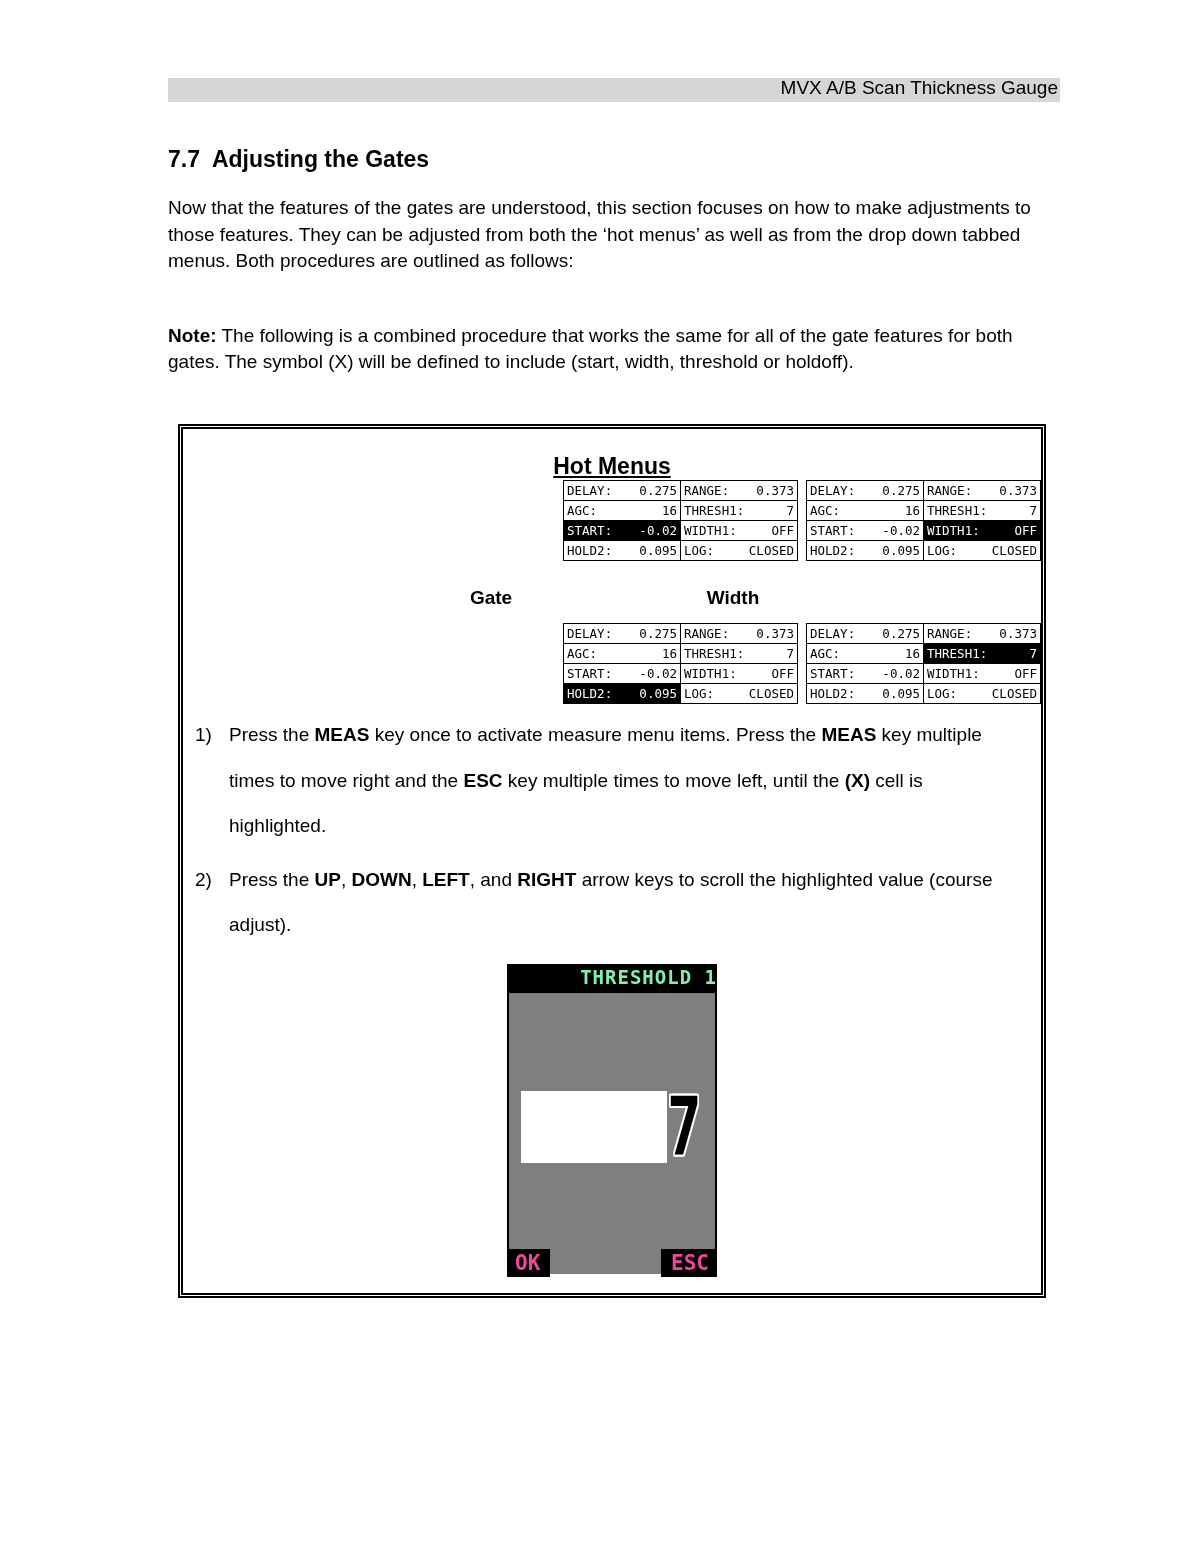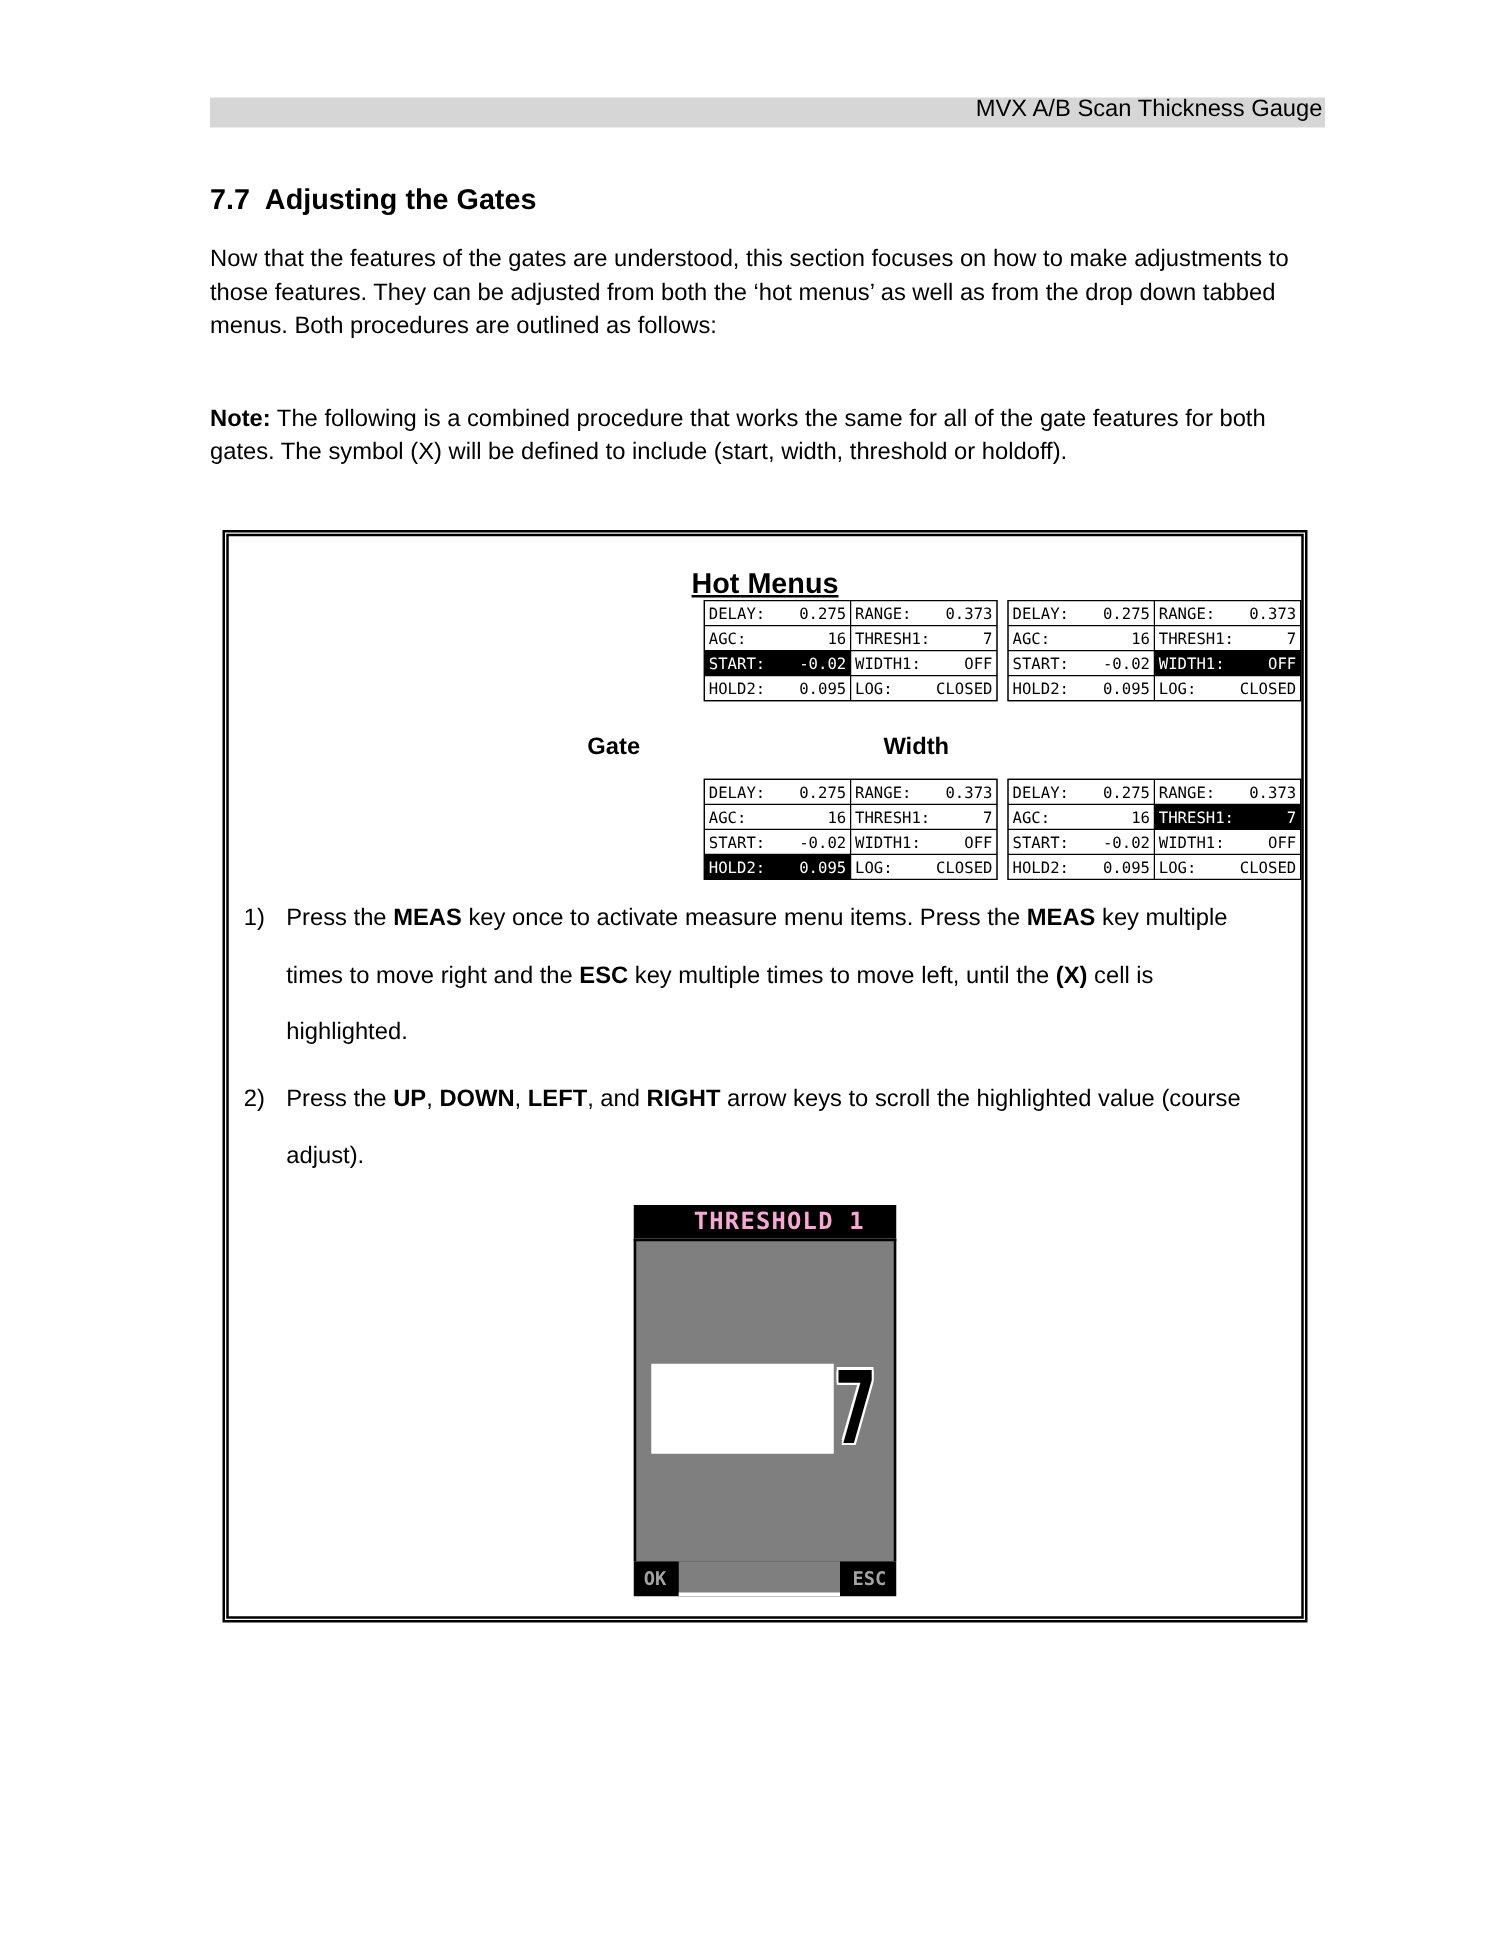--- a/index.html
+++ b/index.html
@@ -84,25 +84,25 @@
   .step-num { width:34px; flex:none; }
   .step-text { flex:1; }
   .step-text b { font-weight:bold; }
 
   
   .gauge {
     width:210px;
     margin:16px auto 0 auto;
   }
   .gauge-title {
-    background:#000; color:#f9a8d4;
+    background:#000; color:#86efac;
     font-family:"DejaVu Sans Mono", monospace;
     font-size:19px; font-weight:bold;
     height:27px; line-height:27px;
-    text-align:left;
+    text-align:right;
     letter-spacing:1px;
     padding-left:48px;
   }
   .gauge-body {
     background:#7f7f7f;
     border:2px solid #000;
     border-bottom:none;
     height:258px;
     padding-top:98px;
   }
@@ -120,23 +120,23 @@
     transform:scaleX(.72);
     transform-origin:left center;
     text-shadow:
       -2px 0 #fff, 2px 0 #fff, 0 -2px #fff, 0 2px #fff,
       -2px -2px #fff, 2px -2px #fff, -2px 2px #fff, 2px 2px #fff;
   }
   .gauge-footer {
     display:flex; height:28px; background:#000;
   }
   .gauge-btn {
-    color:#a3a3a3;
+    color:#ec4899;
     font-family:"DejaVu Sans Mono", monospace;
-    font-size:15px; font-weight:bold;
+    font-size:21px; font-weight:bold;
     line-height:28px;
     padding:0 8px;
   }
   .gauge-mid {
     flex:1;
     background:#7f7f7f;
     border-bottom:3px solid #fff;
     margin:0 2px;
   }
 

